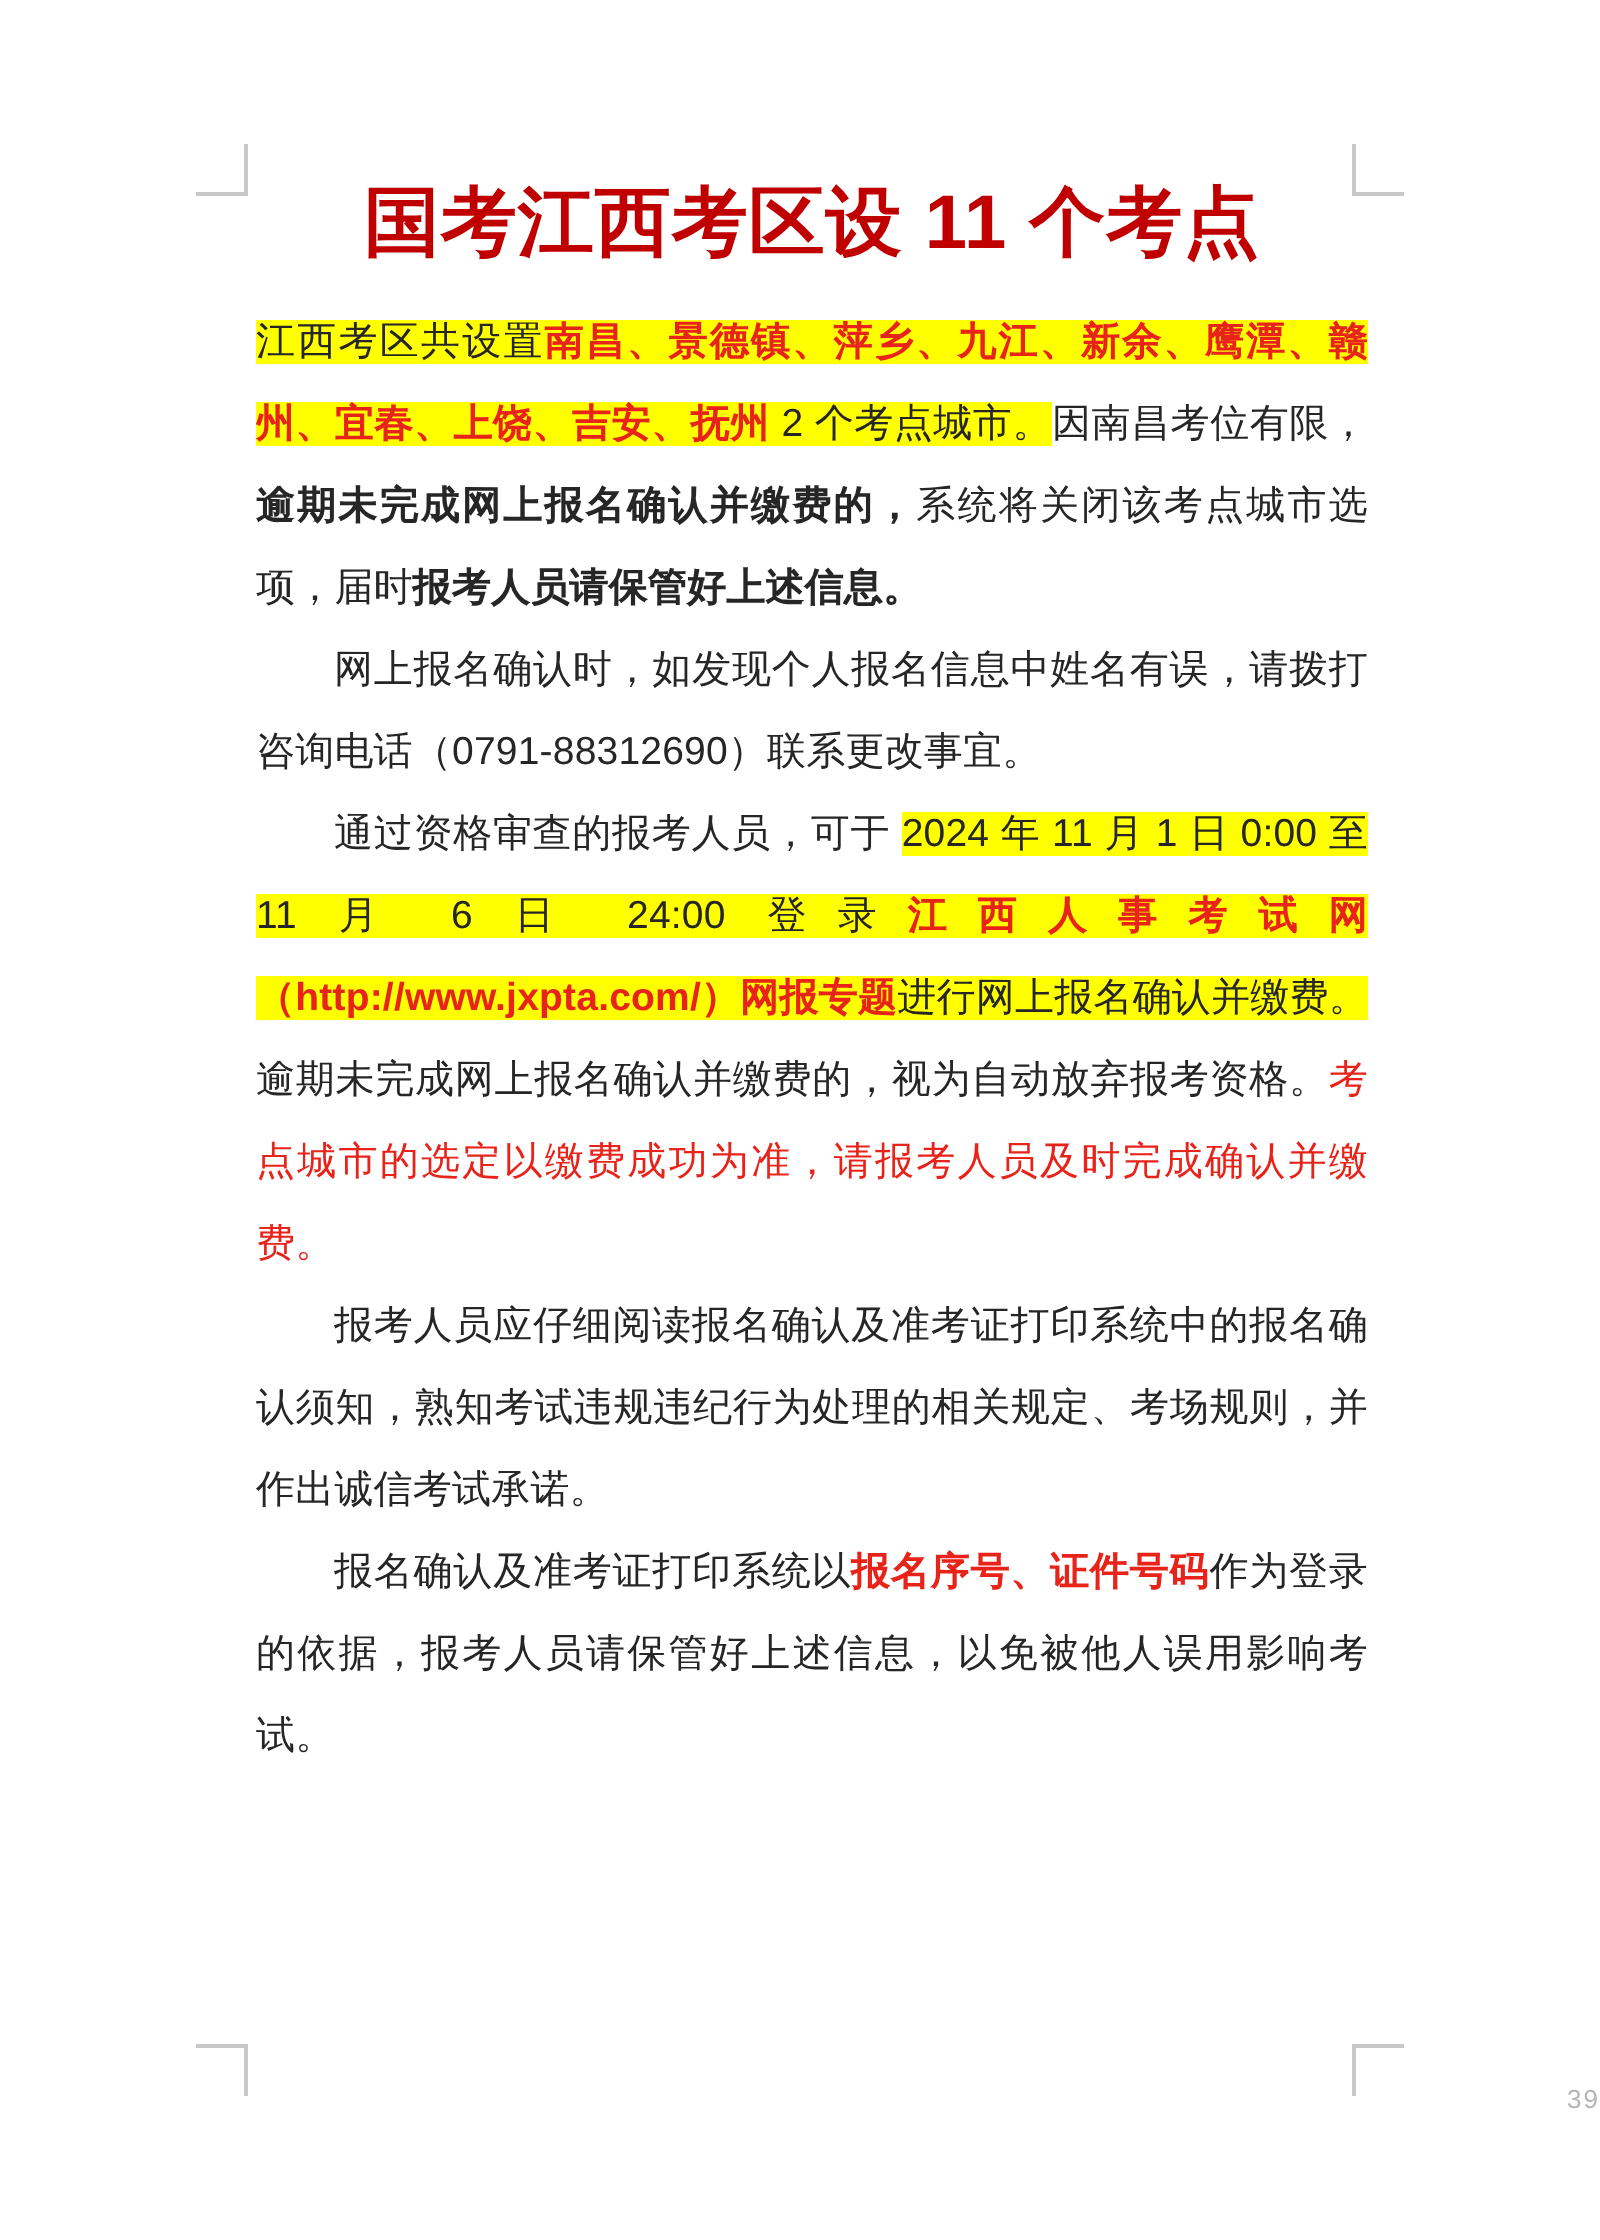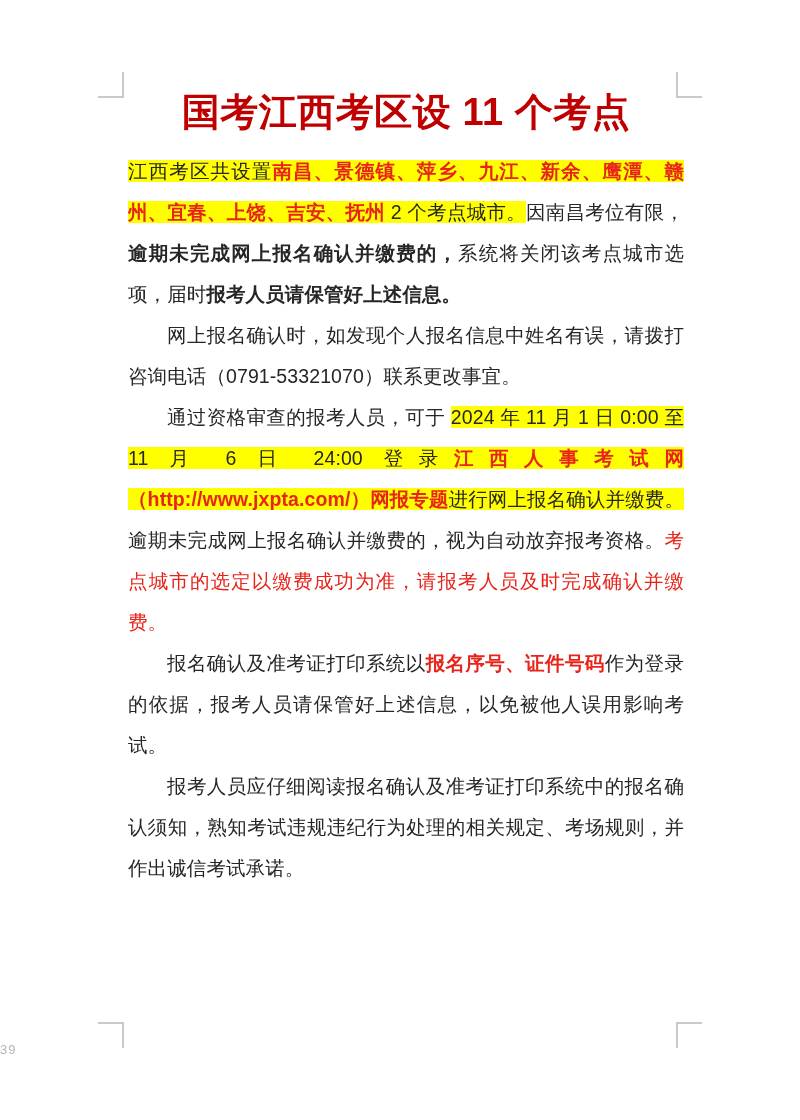--- a/index.html
+++ b/index.html
@@ -97,21 +97,21 @@
   .hl   { background: #ffff00; }
   .red  { color: #e8231a; }
   .b    { font-weight: 700; }
 
   
   #page-number {
     position: absolute;
     left: 0;
     top: 1042px;
     width: 800px;
-    text-align: left;
+    text-align: right;
     font-size: 13px;
     color: #b5b5b5;
     letter-spacing: 1px;
   }
 </style>
 </head>
 <body>
 
 <div id="page">
 
@@ -122,33 +122,33 @@
 
   <div id="content">
 
     <h1 id="doc-title">国考江西考区设 11 个考点</h1>
 
     <p class="para">
       <span class="hl">江西考区共设置</span><span class="hl red b">南昌、景德镇、萍乡、九江、新余、鹰潭、赣州、宜春、上饶、吉安、抚州</span><span class="hl"> 2 个考点城市。</span><span>因南昌考位有限，</span><span class="b">逾期未完成网上报名确认并缴费的，</span><span>系统将关闭该考点城市选项，届时</span><span class="b">报考人员请保管好上述信息。</span>
     </p>
 
     <p class="para indent">
-      <span>网上报名确认时，如发现个人报名信息中姓名有误，请拨打咨询电话（0791-53321070）联系更改事宜。</span>
+      <span>网上报名确认时，如发现个人报名信息中姓名有误，请拨打咨询电话（0791-88312690）联系更改事宜。</span>
     </p>
 
     <p class="para indent">
       <span>通过资格审查的报考人员，可于 </span><span class="hl">2024 年 11 月 1 日 0:00 至 11 月 6 日 24:00 登录</span><span class="hl red b">江西人事考试网（http://www.jxpta.com/）网报专题</span><span class="hl">进行网上报名确认并缴费。</span><span>逾期未完成网上报名确认并缴费的，视为自动放弃报考资格。</span><span class="red">考点城市的选定以缴费成功为准，请报考人员及时完成确认并缴费。</span>
     </p>
 
     <p class="para indent">
-      <span>报名确认及准考证打印系统以</span><span class="red b">报名序号、证件号码</span><span>作为登录的依据，报考人员请保管好上述信息，以免被他人误用影响考试。</span>
+      <span>报考人员应仔细阅读报名确认及准考证打印系统中的报名确认须知，熟知考试违规违纪行为处理的相关规定、考场规则，并作出诚信考试承诺。</span>
     </p>
 
     <p class="para indent">
-      <span>报考人员应仔细阅读报名确认及准考证打印系统中的报名确认须知，熟知考试违规违纪行为处理的相关规定、考场规则，并作出诚信考试承诺。</span>
+      <span>报名确认及准考证打印系统以</span><span class="red b">报名序号、证件号码</span><span>作为登录的依据，报考人员请保管好上述信息，以免被他人误用影响考试。</span>
     </p>
 
 
   </div>
 
   <div id="page-number">39</div>
 
 </div>
 
 </body></html>

